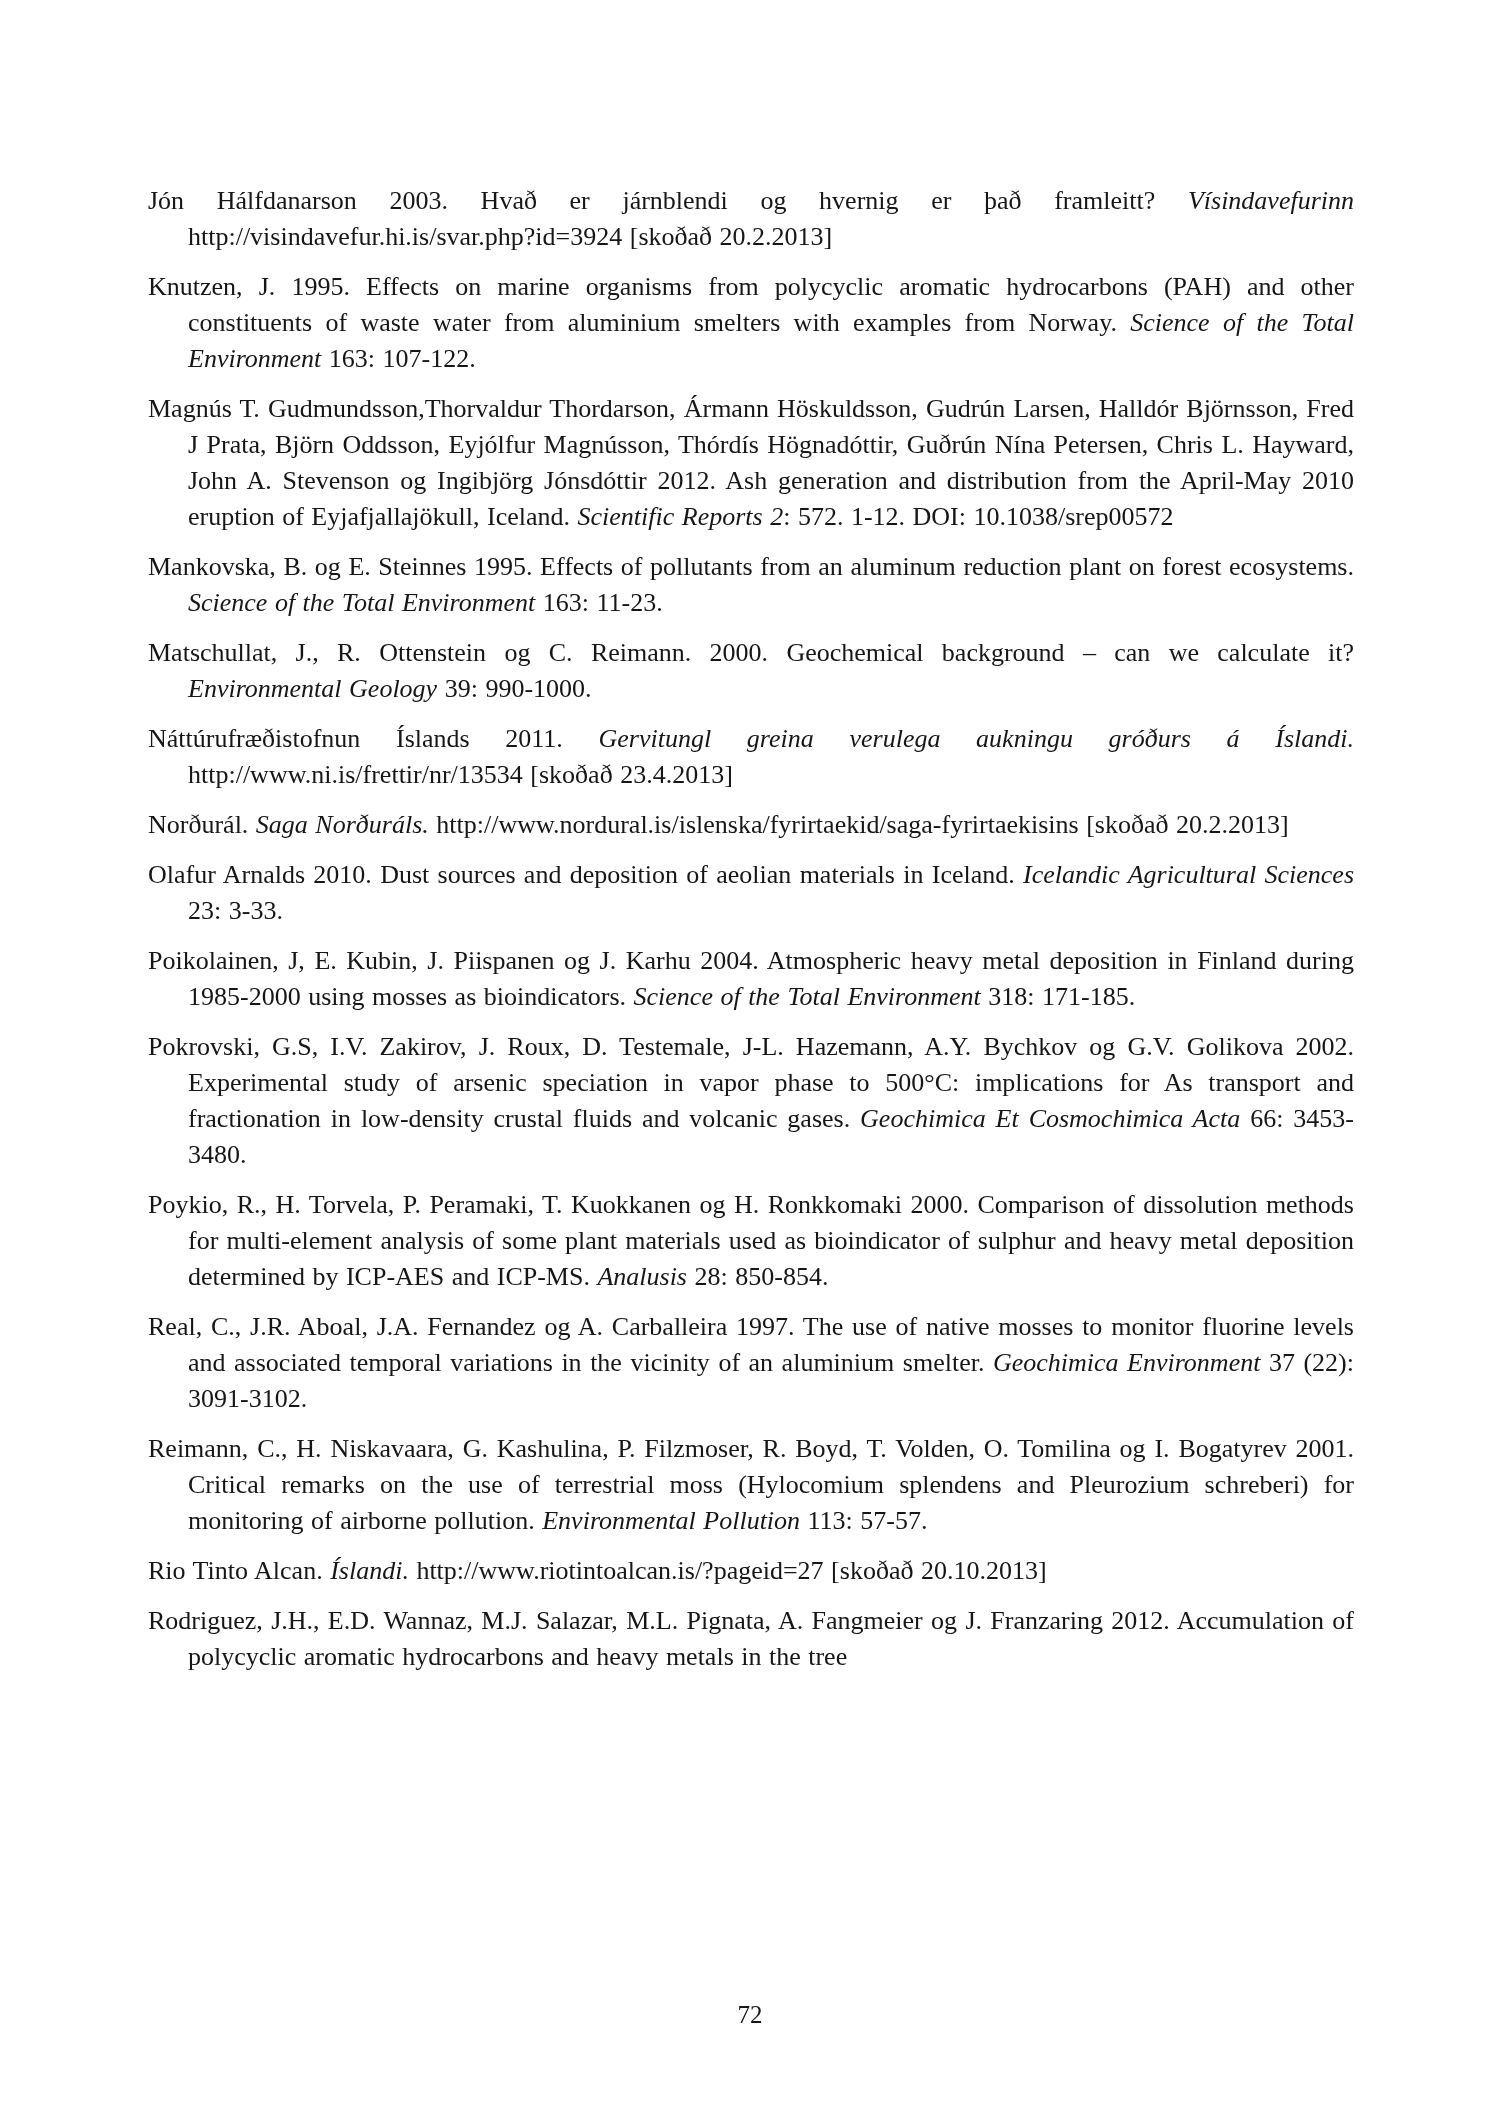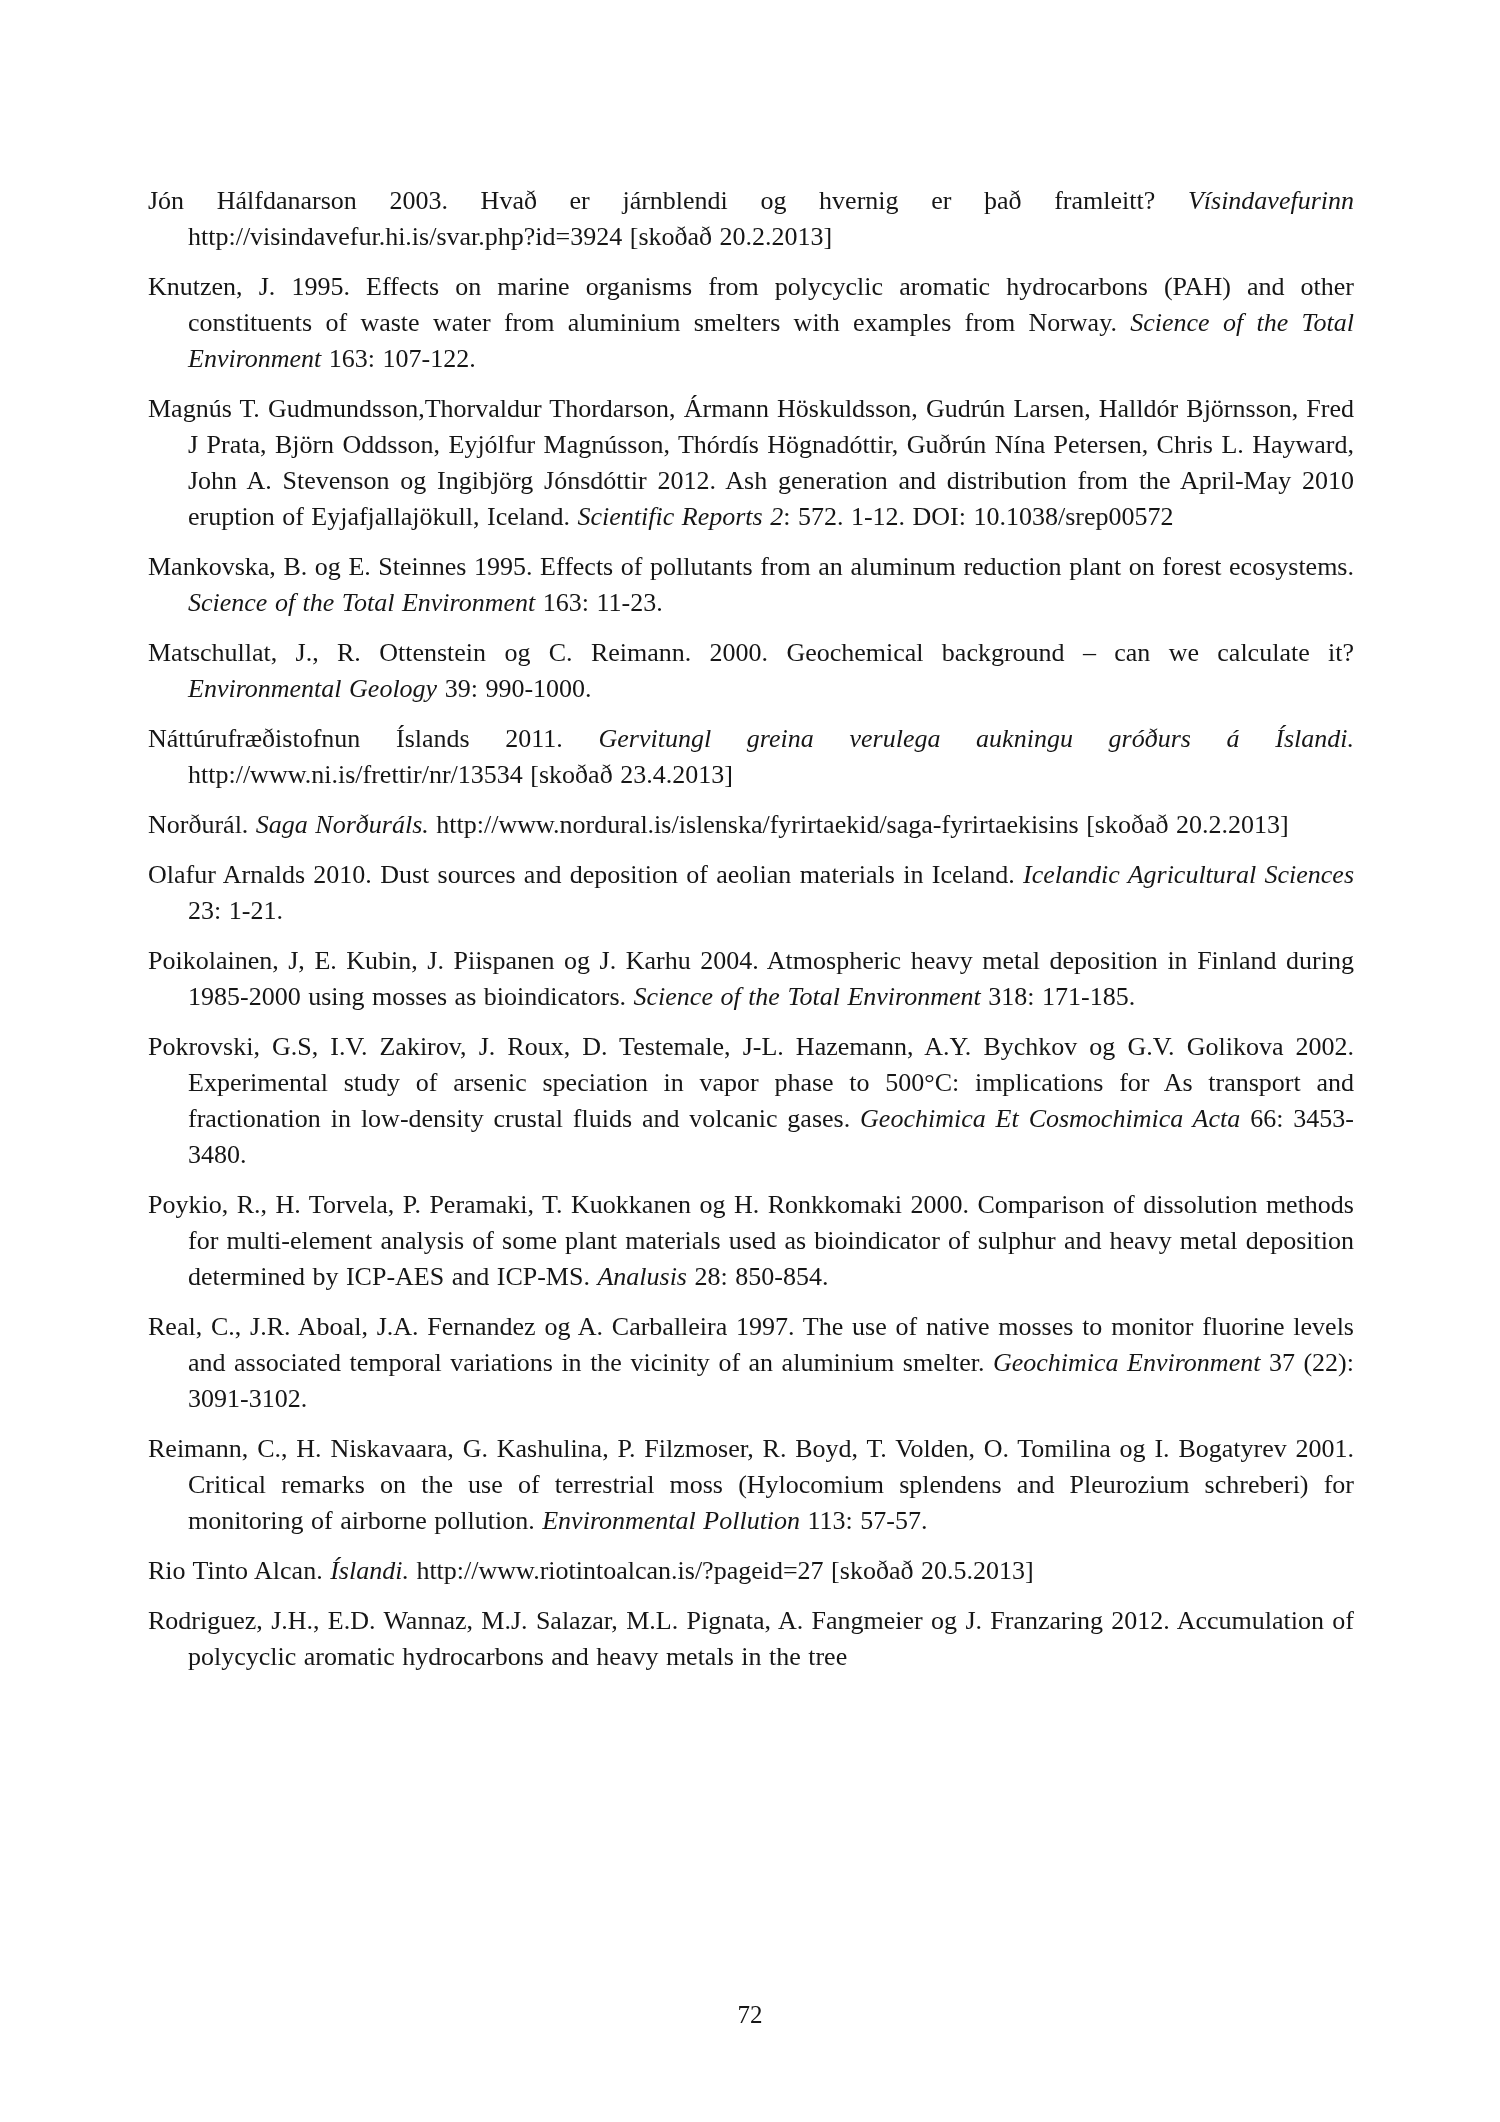--- a/index.html
+++ b/index.html
@@ -49,23 +49,23 @@
 
 <div class="page">
   <div class="content">
       <p class="ref"><span>Jón Hálfdanarson 2003. Hvað er járnblendi og hvernig er það framleitt? </span><em>Vísindavefurinn</em><span> http://visindavefur.hi.is/svar.php?id=3924 [skoðað 20.2.2013]</span></p>
       <p class="ref"><span>Knutzen, J. 1995. Effects on marine organisms from polycyclic aromatic hydrocarbons (PAH) and other constituents of waste water from aluminium smelters with examples from Norway. </span><em>Science of the Total Environment</em><span> 163: 107-122.</span></p>
       <p class="ref"><span>Magnús T. Gudmundsson,Thorvaldur Thordarson, Ármann Höskuldsson, Gudrún Larsen, Halldór Björnsson, Fred J Prata, Björn Oddsson, Eyjólfur Magnússon, Thórdís Högnadóttir, Guðrún Nína Petersen, Chris L. Hayward, John A. Stevenson og Ingibjörg Jónsdóttir 2012. Ash generation and distribution from the April-May 2010 eruption of Eyjafjallajökull, Iceland. </span><em>Scientific Reports 2</em><span>: 572. 1-12. DOI: 10.1038/srep00572</span></p>
       <p class="ref"><span>Mankovska, B. og E. Steinnes 1995. Effects of pollutants from an aluminum reduction plant on forest ecosystems. </span><em>Science of the Total Environment</em><span> 163: 11-23.</span></p>
       <p class="ref"><span>Matschullat, J., R. Ottenstein og C. Reimann. 2000. Geochemical background – can we calculate it? </span><em>Environmental Geology</em><span> 39: 990-1000.</span></p>
       <p class="ref"><span>Náttúrufræðistofnun Íslands 2011. </span><em>Gervitungl greina verulega aukningu gróðurs á Íslandi.</em><span> http://www.ni.is/frettir/nr/13534 [skoðað 23.4.2013]</span></p>
       <p class="ref"><span>Norðurál. </span><em>Saga Norðuráls.</em><span> http://www.nordural.is/islenska/fyrirtaekid/saga-fyrirtaekisins [skoðað 20.2.2013]</span></p>
-      <p class="ref"><span>Olafur Arnalds 2010. Dust sources and deposition of aeolian materials in Iceland. </span><em>Icelandic Agricultural Sciences</em><span> 23: 1-21.</span></p>
+      <p class="ref"><span>Olafur Arnalds 2010. Dust sources and deposition of aeolian materials in Iceland. </span><em>Icelandic Agricultural Sciences</em><span> 23: 3-33.</span></p>
       <p class="ref"><span>Poikolainen, J, E. Kubin, J. Piispanen og J. Karhu 2004. Atmospheric heavy metal deposition in Finland during 1985-2000 using mosses as bioindicators. </span><em>Science of the Total Environment</em><span> 318: 171-185.</span></p>
       <p class="ref"><span>Pokrovski, G.S, I.V. Zakirov, J. Roux, D. Testemale, J-L. Hazemann, A.Y. Bychkov og G.V. Golikova 2002. Experimental study of arsenic speciation in vapor phase to 500°C: implications for As transport and fractionation in low-density crustal fluids and volcanic gases. </span><em>Geochimica Et Cosmochimica Acta</em><span> 66: 3453-3480.</span></p>
       <p class="ref"><span>Poykio, R., H. Torvela, P. Peramaki, T. Kuokkanen og H. Ronkkomaki 2000. Comparison of dissolution methods for multi-element analysis of some plant materials used as bioindicator of sulphur and heavy metal deposition determined by ICP-AES and ICP-MS. </span><em>Analusis</em><span> 28: 850-854.</span></p>
       <p class="ref"><span>Real, C., J.R. Aboal, J.A. Fernandez og A. Carballeira 1997. The use of native mosses to monitor fluorine levels and associated temporal variations in the vicinity of an aluminium smelter. </span><em>Geochimica Environment</em><span> 37 (22): 3091-3102.</span></p>
       <p class="ref"><span>Reimann, C., H. Niskavaara, G. Kashulina, P. Filzmoser, R. Boyd, T. Volden, O. Tomilina og I. Bogatyrev 2001. Critical remarks on the use of terrestrial moss (Hylocomium splendens and Pleurozium schreberi) for monitoring of airborne pollution. </span><em>Environmental Pollution</em><span> 113: 57-57.</span></p>
-      <p class="ref"><span>Rio Tinto Alcan. </span><em>Íslandi.</em><span> http://www.riotintoalcan.is/?pageid=27 [skoðað 20.5.2013]</span></p>
+      <p class="ref"><span>Rio Tinto Alcan. </span><em>Íslandi.</em><span> http://www.riotintoalcan.is/?pageid=27 [skoðað 20.10.2013]</span></p>
       <p class="ref"><span>Rodriguez, J.H., E.D. Wannaz, M.J. Salazar, M.L. Pignata, A. Fangmeier og J. Franzaring 2012. Accumulation of polycyclic aromatic hydrocarbons and heavy metals in the tree</span></p>
     </div>
   <div class="page-number">72</div>
 </div>
 
 </body></html>

